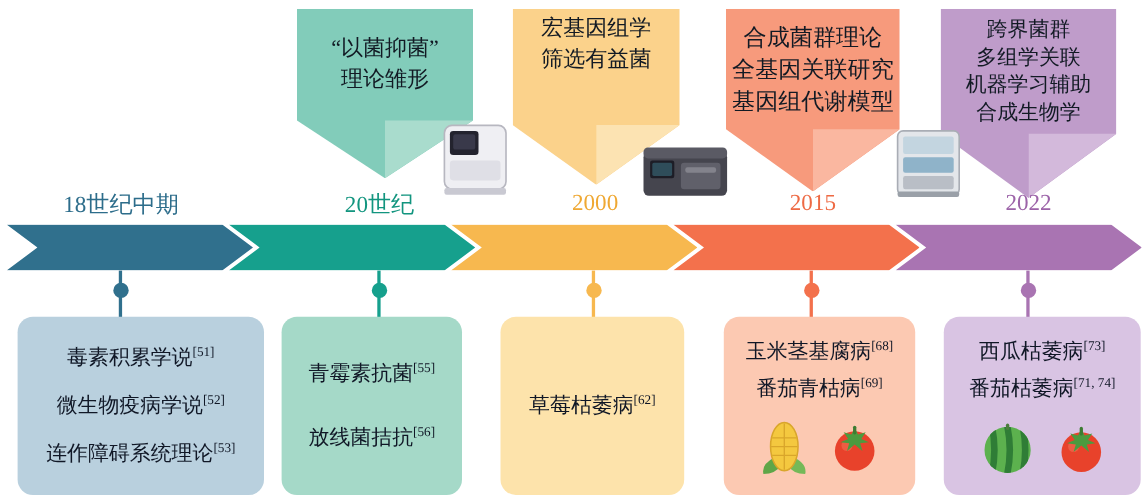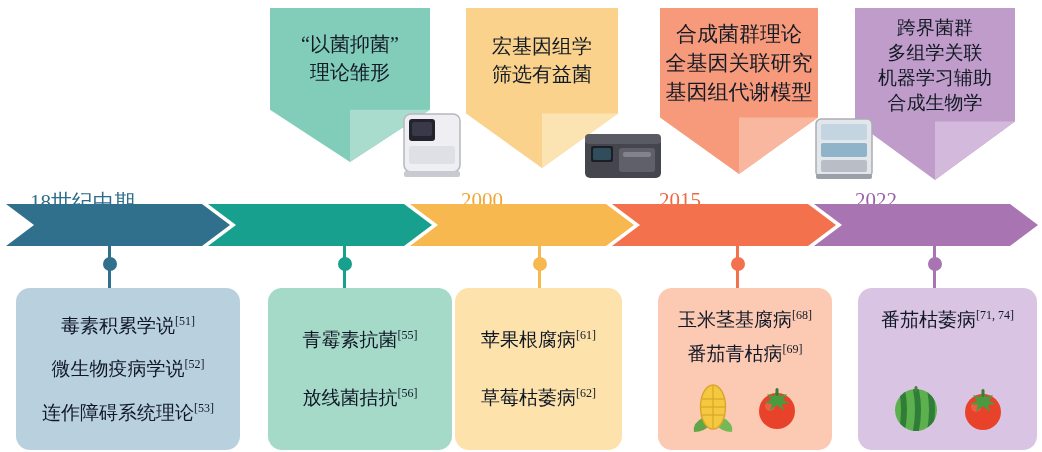--- a/index.html
+++ b/index.html
@@ -22,28 +22,28 @@
   }
   .banner-text { position:relative; font-size:20px; line-height:1.42; }
 
   .banner.e0{left:38px;width:148px;height:162px}
   .banner.e1{left:270px;width:160px;height:154px}
   .banner.e2{left:466px;width:152px;height:160px}
   .banner.e3{left:660px;width:158px;height:166px}
   .banner.e4{left:855px;width:160px;height:172px}
   .banner.e0 .banner-text{padding-top:24px}
   .banner.e1 .banner-text{padding-top:22px}
-  .banner.e2 .banner-text{padding-top:24px}
+  .banner.e2 .banner-text{padding-top:4px}
   .banner.e3 .banner-text{padding-top:12px;font-size:21px;line-height:1.38}
   .banner.e4 .banner-text{padding-top:7px;font-size:19px;line-height:1.32}
 
   
   .year {
-    position:absolute; top:188px; height:28px;
-    text-align:left; font-size:21px; color:var(--year);
+    position:absolute; top:172px; height:28px;
+    text-align:center; font-size:21px; color:var(--year);
   }
   .year.e0{left:30px;width:160px}
   .year.e1{left:265px;width:160px}
   .year.e2{left:461px;width:160px}
   .year.e3{left:659px;width:160px}
   .year.e4{left:855px;width:160px}
 
   
   .seg {
     position:absolute; top:204px; width:224px; height:42px;
@@ -61,21 +61,21 @@
   
   .box {
     position:absolute; top:288px; height:162px; border-radius:14px;
     background:var(--box); color:#101726; font-size:19px;
     display:flex; flex-direction:column; align-items:center; justify-content:space-evenly;
     padding:8px 4px;
   }
   .box p { white-space:nowrap; line-height:1.45; }
   .box sup { font-size:12px; vertical-align:super; }
   .box.e0{left:16px;width:224px}
-  .box.e1{left:268px;width:184px}
+  .box.e1{left:256px;width:164px}
   .box.e2{left:455px;width:167px}
   .box.e3{left:658px;width:174px}
   .box.e4{left:858px;width:179px}
   .box.with-icons{justify-content:flex-start;padding-top:18px;gap:6px}
   .icons-row{display:flex;gap:18px;align-items:center;margin-top:auto;margin-bottom:4px}
 
   
   .machine{position:absolute;}
   .machine.m1{left:400px;top:110px}
   .machine.m2{left:583px;top:130px}
@@ -147,20 +147,21 @@
     <svg width="62" height="64" viewBox="0 0 62 64">
       <rect x="3" y="2" width="56" height="58" rx="5" fill="#e3e6ea" stroke="#a9adb5" stroke-width="1.5"></rect>
       <rect x="8" y="7" width="46" height="16" rx="2" fill="#c3d5e0"></rect>
       <rect x="8" y="26" width="46" height="14" rx="2" fill="#8fb3c9"></rect>
       <rect x="8" y="43" width="46" height="12" rx="2" fill="#b9bec6"></rect>
       <rect x="3" y="57" width="56" height="5" rx="2" fill="#9aa0a8"></rect>
     </svg>
   </div>
 
   <div class="year e0" style="--arrow: #30708d; --banner: #7ea9be; --fold: #a4c3d1; --box: #b9d0de; --year: #2d6d8b;">18世纪中期</div>
+  <div class="year e1" style="--arrow: #16a08d; --banner: #82ccba; --fold: #a9dccd; --box: #a5d9c8; --year: #12957f;">20世纪</div>
   <div class="year e2" style="--arrow: #f7b84f; --banner: #fbd28b; --fold: #fce3b2; --box: #fde3ab; --year: #efa833;">2000</div>
   <div class="year e3" style="--arrow: #f3714c; --banner: #f79a7c; --fold: #fab7a0; --box: #fcc9b2; --year: #ee6a44;">2015</div>
   <div class="year e4" style="--arrow: #a974b2; --banner: #bf9cca; --fold: #d3b9db; --box: #d9c4e3; --year: #9c63a8;">2022</div>
 
   <div class="seg e0" style="--arrow: #30708d; --banner: #7ea9be; --fold: #a4c3d1; --box: #b9d0de; --year: #2d6d8b;"></div>
   <div class="seg e1" style="--arrow: #16a08d; --banner: #82ccba; --fold: #a9dccd; --box: #a5d9c8; --year: #12957f;"></div>
   <div class="seg e2" style="--arrow: #f7b84f; --banner: #fbd28b; --fold: #fce3b2; --box: #fde3ab; --year: #efa833;"></div>
   <div class="seg e3" style="--arrow: #f3714c; --banner: #f79a7c; --fold: #fab7a0; --box: #fcc9b2; --year: #ee6a44;"></div>
   <div class="seg e4" style="--arrow: #a974b2; --banner: #bf9cca; --fold: #d3b9db; --box: #d9c4e3; --year: #9c63a8;"></div>
 
@@ -180,21 +181,20 @@
     <p><span>微生物疫病学说</span><sup>[52]</sup></p>
     <p><span>连作障碍系统理论</span><sup>[53]</sup></p>
   </div>
 
   <div class="box e1" style="--arrow: #16a08d; --banner: #82ccba; --fold: #a9dccd; --box: #a5d9c8; --year: #12957f;">
     <p><span>青霉素抗菌</span><sup>[55]</sup></p>
     <p><span>放线菌拮抗</span><sup>[56]</sup></p>
   </div>
 
   <div class="box e2" style="--arrow: #f7b84f; --banner: #fbd28b; --fold: #fce3b2; --box: #fde3ab; --year: #efa833;">
-    <p><span>苹果根腐病</span><sup>[61]</sup></p>
     <p><span>草莓枯萎病</span><sup>[62]</sup></p>
   </div>
 
   <div class="box e3 with-icons" style="--arrow: #f3714c; --banner: #f79a7c; --fold: #fab7a0; --box: #fcc9b2; --year: #ee6a44;">
     <p><span>玉米茎基腐病</span><sup>[68]</sup></p>
     <p><span>番茄青枯病</span><sup>[69]</sup></p>
     <div class="icons-row">
       <span>
         <svg width="46" height="50" viewBox="0 0 46 50">
           <path d="M14 34 Q2 40 4 49 Q15 49 20 41 Z" fill="#5fa648"></path>
@@ -211,20 +211,21 @@
           <circle cx="23" cy="26" r="18" fill="#e8422b"></circle>
           <circle cx="16" cy="21" r="5" fill="#f06a4e" opacity="0.7"></circle>
           <path d="M23 5 L26 11 L33 9 L29 15 L36 18 L28 19 L30 26 L23 20 L16 26 L18 19 L10 18 L17 15 L13 9 L20 11 Z" fill="#4c9a3f"></path>
           <rect x="21.5" y="3" width="3" height="8" rx="1.5" fill="#3c7c32"></rect>
         </svg>
       </span>
     </div>
   </div>
 
   <div class="box e4 with-icons" style="--arrow: #a974b2; --banner: #bf9cca; --fold: #d3b9db; --box: #d9c4e3; --year: #9c63a8;">
+    <p><span>西瓜枯萎病</span><sup>[73]</sup></p>
     <p><span>番茄枯萎病</span><sup>[71, 74]</sup></p>
     <div class="icons-row">
       <span>
         <svg width="52" height="48" viewBox="0 0 52 48">
           <defs>
               <clipPath id="wm">
                 <circle cx="26" cy="25" r="21"></circle>
               </clipPath>
             </defs>
           <circle cx="26" cy="25" r="21" fill="#5cb14e"></circle>

